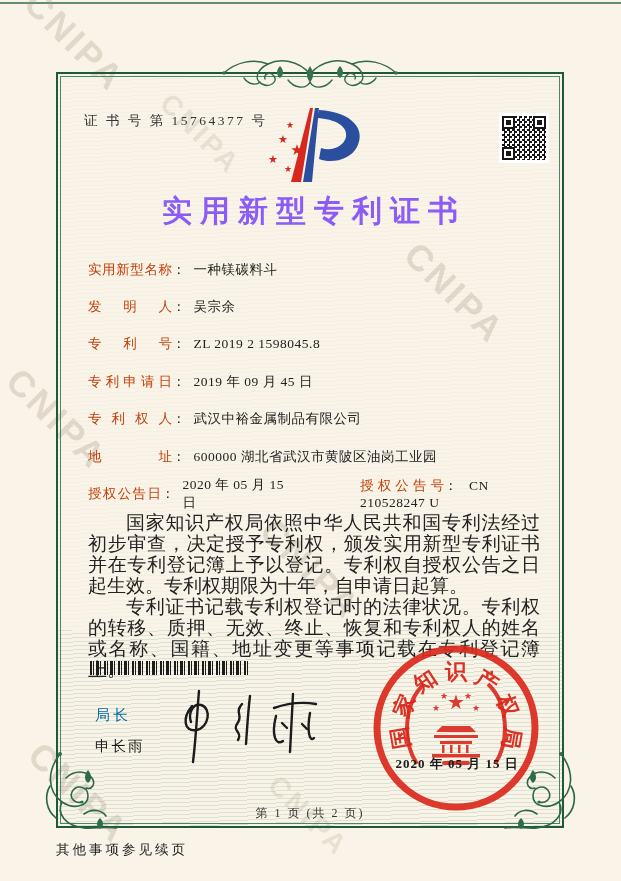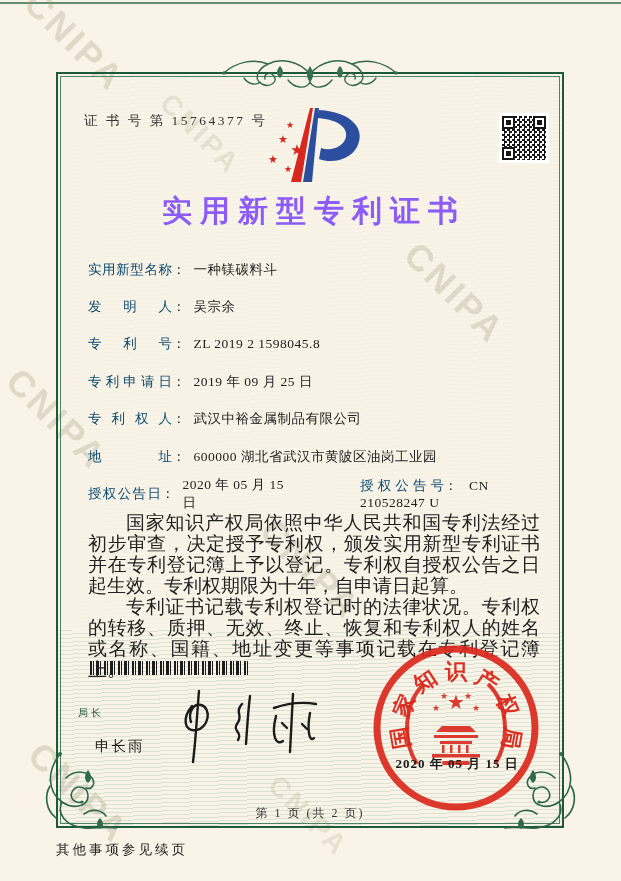--- a/index.html
+++ b/index.html
@@ -41,38 +41,38 @@
   .finder::after { content:""; position:absolute; inset:2px; background:#161616; }
   .finder.tl { left:0; top:0; } .finder.tr { right:0; top:0; } .finder.bl { left:0; bottom:0; }
   .logo { position:absolute; left:256px; top:102px; width:118px; height:86px; }
   
   .title { position:absolute; left:56px; top:191px; width:508px; text-align:center;
     font-size:30px; font-weight:700; letter-spacing:8px; text-indent:8px; color:#8b5cf6; }
   
   .fields { position:absolute; left:88px; top:251px; width:456px; font-size:13.5px; }
   .frow { height:37.4px; display:flex; align-items:center; }
   .lbl { display:inline-block; width:84px; text-align:justify; text-align-last:justify;
-    color:#0c4a6e; }
+    color:#c2410c; }
   .colon { display:inline-block; }
   .val { margin-left:8px; letter-spacing:0.5px; }
   .pair2 { margin-left:74px; }
   
   .body-text { position:absolute; left:88px; top:512px; width:452px;
     font-size:19px; line-height:21px; text-align:justify; color:#222;font-family:Liberation Serif, serif; }
   .body-text p { text-indent:2em; }
   
   .barcode { position:absolute; left:90px; top:661px; width:158px; height:14px;
     background:repeating-linear-gradient(90deg,
       #1c1c1c 0 2px, rgba(0,0,0,0) 2px 3px,
       #1c1c1c 3px 4px, rgba(0,0,0,0) 4px 6px,
       #1c1c1c 6px 9px, rgba(0,0,0,0) 9px 10px,
       #1c1c1c 10px 11px, rgba(0,0,0,0) 11px 14px); }
   
-  .director-title { position:absolute; left:78px; top:706px; font-size:10px;
-    letter-spacing:3px; color:#14532d; }
+  .director-title { position:absolute; left:95px; top:706px; font-size:15px;
+    letter-spacing:3px; color:#0369a1; }
   .director-name { position:absolute; left:95px; top:737px; font-size:14.5px;
     letter-spacing:2px; color:#1d1d1d;font-family:Liberation Mono, monospace; }
   .signature { position:absolute; left:162px; top:686px; width:180px; height:82px; }
   
   .seal { position:absolute; left:370px; top:642px; width:172px; height:172px; }
   .seal-date { position:absolute; left:372px; top:755px; width:170px; text-align:center;
     font-size:13px; font-weight:700; letter-spacing:1px; color:#1a1a1a; }
   
   .page-info { position:absolute; left:56px; top:805px; width:508px; text-align:center;
     font-size:12px; letter-spacing:2px; color:#333; }
@@ -194,21 +194,21 @@
       <span class="val">吴宗余</span>
     </div>
     <div class="frow">
       <span class="lbl">专利号</span>
         <span class="colon">：</span>
       <span class="val">ZL 2019 2 1598045.8</span>
     </div>
     <div class="frow">
       <span class="lbl">专利申请日</span>
         <span class="colon">：</span>
-      <span class="val">2019 年 09 月 25 日</span>
+      <span class="val">2019 年 09 月 45 日</span>
     </div>
     <div class="frow">
       <span class="lbl">专利权人</span>
         <span class="colon">：</span>
       <span class="val">武汉中裕金属制品有限公司</span>
     </div>
     <div class="frow">
       <span class="lbl">地址</span>
         <span class="colon">：</span>
       <span class="val">600000 湖北省武汉市黄陂区油岗工业园</span>

